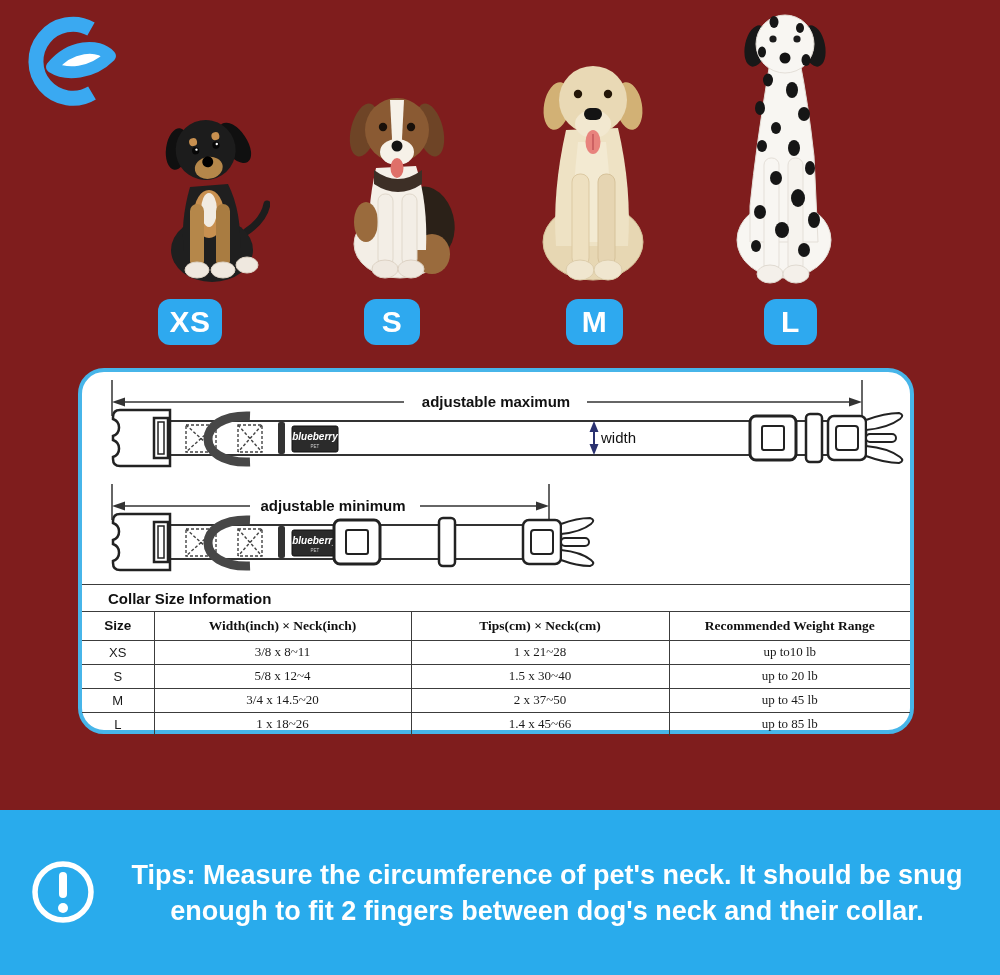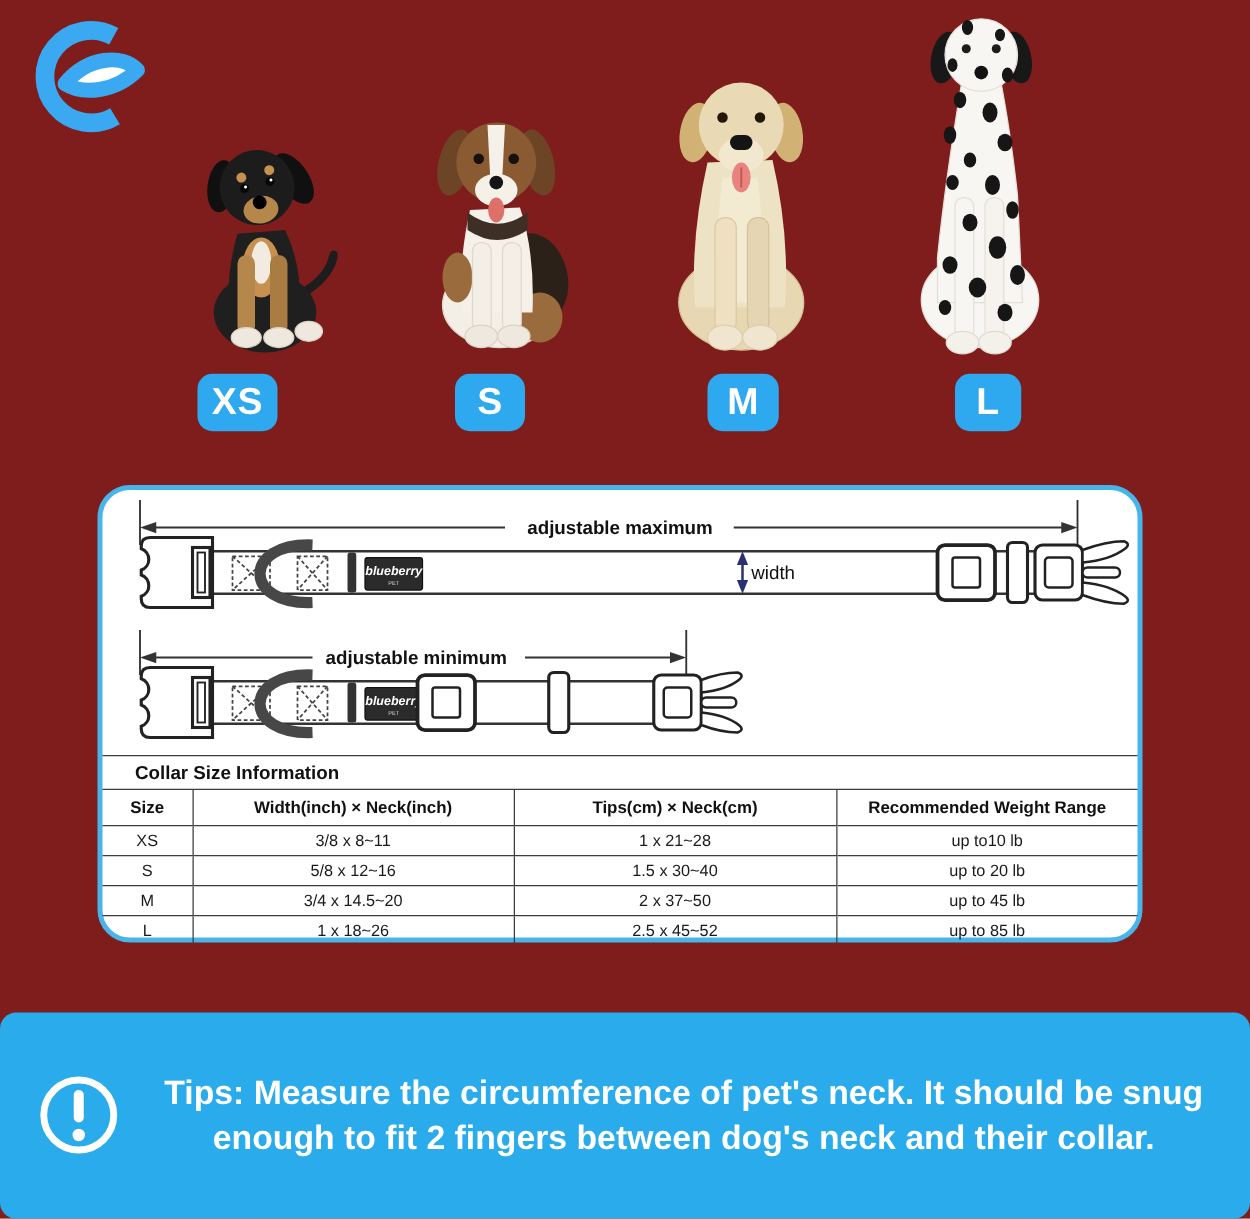--- a/index.html
+++ b/index.html
@@ -16,21 +16,21 @@
   
   .size-badge {
     position:absolute; top:299px; height:46px;
     border-radius:12px; color:#fff; font-weight:bold; font-size:30px;
     display:flex; align-items:center; justify-content:center;
     letter-spacing:0.5px;
   }
 
   
   .panel {
-    position:absolute; left:78px; top:388px; width:836px; height:366px;
+    position:absolute; left:78px; top:368px; width:836px; height:366px;
     border:4px solid #47b5e9; border-radius:26px; background:#fff;
   }
   .diagram-svg { position:absolute; left:0; top:0; }
 
   
   .table-wrap { position:absolute; left:0; right:0; top:212px; bottom:0; }
   .table-title {
     height:28px; line-height:27px; padding-left:26px;
     font-size:15px; font-weight:bold; color:#111;
     border-top:1.5px solid #3c3c3c; border-bottom:1.5px solid #3c3c3c;
@@ -40,25 +40,25 @@
   .size-table col.c2 { width:257px; }
   .size-table col.c3 { width:258px; }
   .size-table th {
     height:28px; font-size:13.5px; font-weight:600; color:#111;
     border-bottom:1.5px solid #3c3c3c; text-align:center;
   }
   .size-table td {
     height:24px; font-size:13px; color:#1a1a1a; text-align:center;
     border-bottom:1.5px solid #3c3c3c;
   }
-  .size-table th + th, .size-table td + td { border-left:1.5px solid #3c3c3c; }
+  .size-table th + th, .size-table td + td { border-left:1.5px solid #3c3c3c;font-family:Liberation Serif, serif; }
   .size-table tr:last-child td { border-bottom:none; }
 
   
-  .banner { position:absolute; left:0; top:810px; width:1000px; height:165px;border-radius:13px; }
+  .banner { position:absolute; left:0; top:810px; width:1000px; height:165px; }
   .banner-icon { position:absolute; left:30px; top:49px; }
   .tips-text {
     position:absolute; left:122px; right:28px; top:50%; transform:translateY(-50%);
     text-align:center; color:#fff; font-size:27px; font-weight:bold; line-height:1.35;
   }
 </style>
 </head>
 <body>
 
 <div class="stage">
@@ -279,34 +279,34 @@
         </thead>
         <tbody>
             <tr>
               <td>XS</td>
               <td>3/8 x 8~11</td>
               <td>1 x 21~28</td>
               <td>up to10 lb</td>
             </tr>
             <tr>
               <td>S</td>
-              <td>5/8 x 12~16</td>
+              <td>5/8 x 12~4</td>
               <td>1.5 x 30~40</td>
               <td>up to 20 lb</td>
             </tr>
             <tr>
               <td>M</td>
               <td>3/4 x 14.5~20</td>
               <td>2 x 37~50</td>
               <td>up to 45 lb</td>
             </tr>
             <tr>
               <td>L</td>
               <td>1 x 18~26</td>
-              <td>2.5 x 45~52</td>
+              <td>1.4 x 45~66</td>
               <td>up to 85 lb</td>
             </tr>
           </tbody>
       </table>
     </div>
   </div>
 
   <div class="banner" style="background:#29abec;">
     <svg class="banner-icon" width="66" height="66" viewBox="0 0 66 66">
       <circle cx="33" cy="33" r="28" fill="none" stroke="#fff" stroke-width="5.5"></circle>

